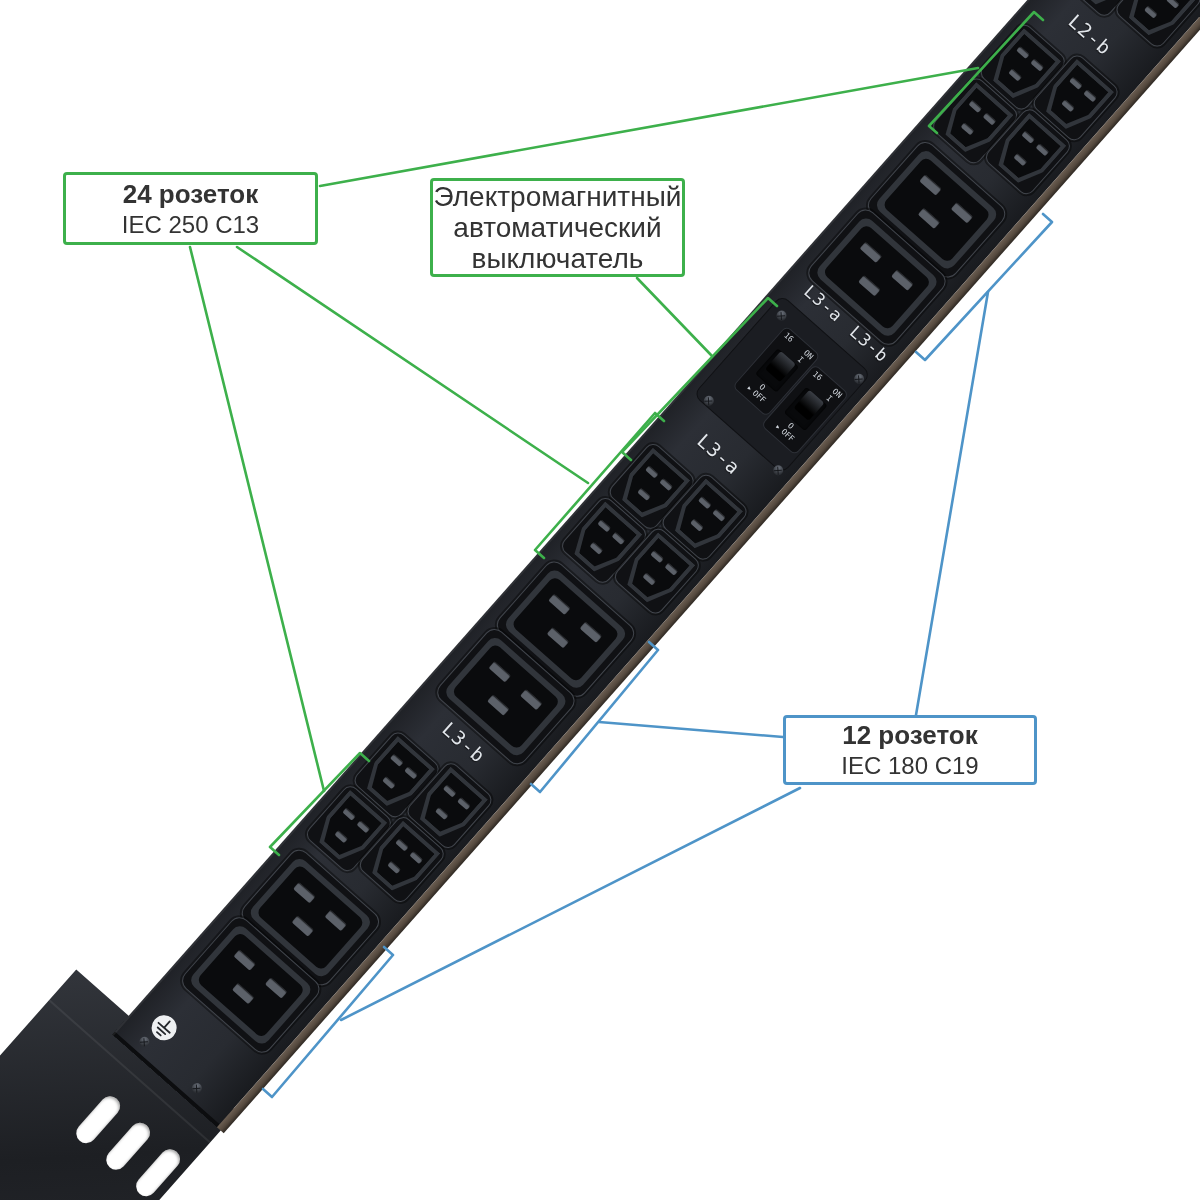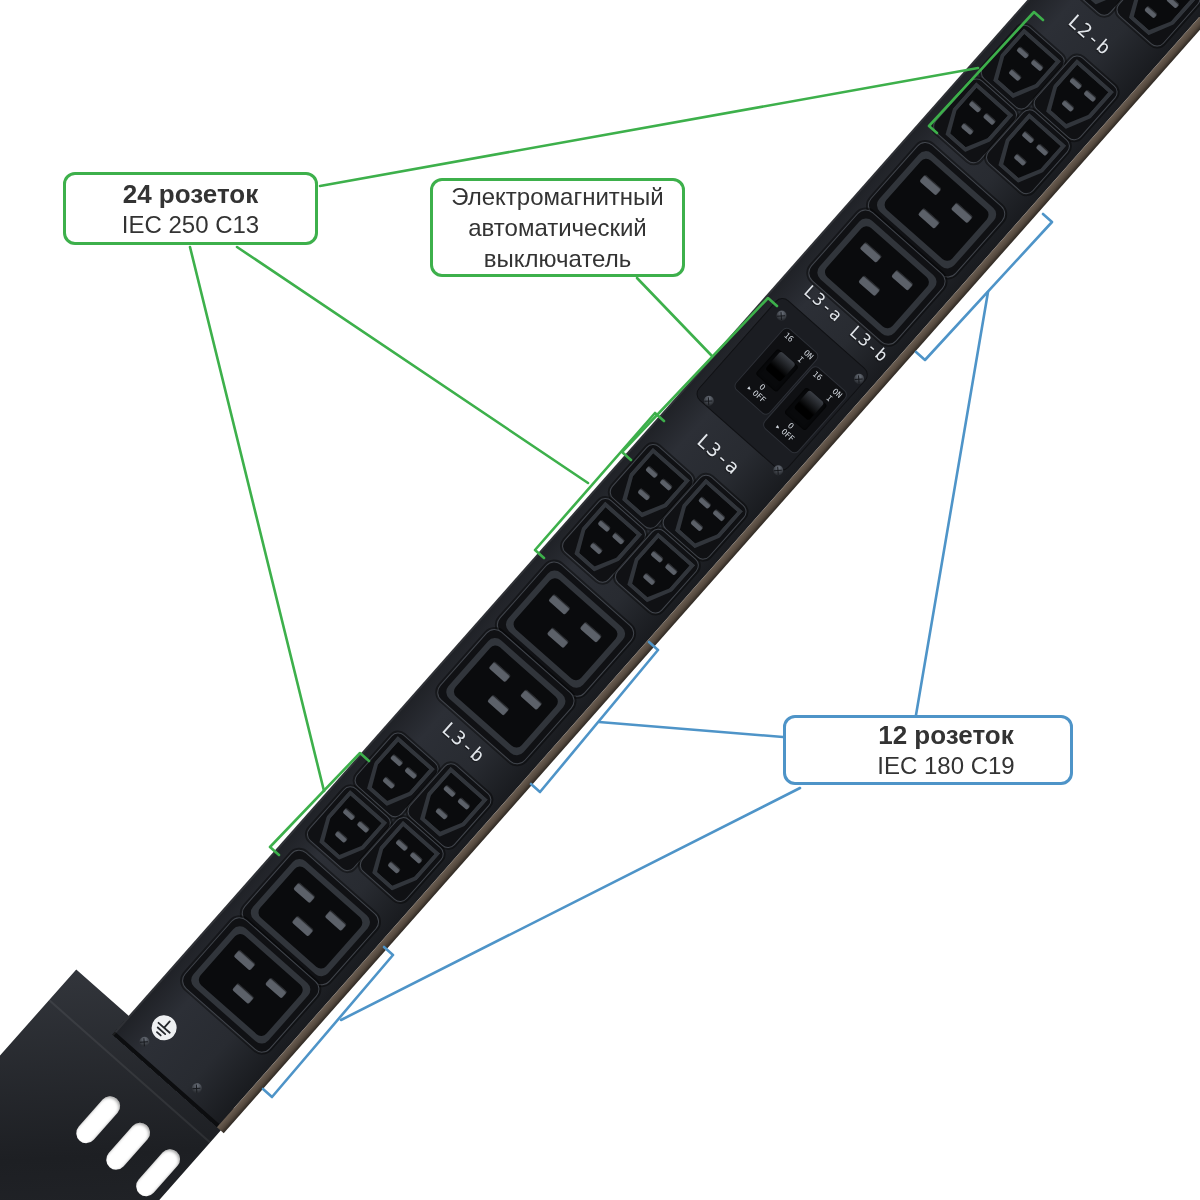--- a/index.html
+++ b/index.html
@@ -67,31 +67,31 @@
   .screw::before,.screw::after{content:"";position:absolute;left:1px;top:4.5px;width:8px;height:1.4px;
          background:#17191d;}
   .screw::before{transform:rotate(45deg);} .screw::after{transform:rotate(-45deg);}
 
   .ground{position:absolute;width:27px;height:27px;}
 
   
   .lines{position:absolute;left:0;top:0;z-index:5;pointer-events:none;}
   .lines path{fill:none;stroke-width:2.6px;stroke-linecap:round;stroke-linejoin:round;}
 
-  .callout{position:absolute;z-index:6;background:#ffffff;border-radius:12px;
+  .callout{position:absolute;z-index:6;background:#ffffff;border-radius:4px;
            display:flex;flex-direction:column;justify-content:center;align-items:center;
            color:#333333;text-align:center;}
   .callout .t{font-weight:bold;font-size:26px;line-height:32px;}
   .callout .s{font-size:24px;line-height:30px;}
-  .callout .ln{font-size:24px;line-height:31px;}
+  .callout .ln{font-size:28px;line-height:31px;}
   .callout.green{border:3px solid #3db04b;}
   .callout.blue{border:3px solid #4e94c8;}
   #box-c13{left:63px;top:172px;width:249px;height:67px;}
   #box-breaker{left:430px;top:178px;width:249px;height:93px;}
-  #box-c19{left:783px;top:715px;width:248px;height:64px;padding-left:36px;}
+  #box-c19{left:783px;top:715px;width:248px;height:64px;}
 </style>
 </head>
 <body>
 
 <div class="stage">
 
   <div class="pdu-group">
     <div class="mount-plate">
       <div class="step"></div>
       <div class="slot" style="left:106px;top:70px;"></div>

